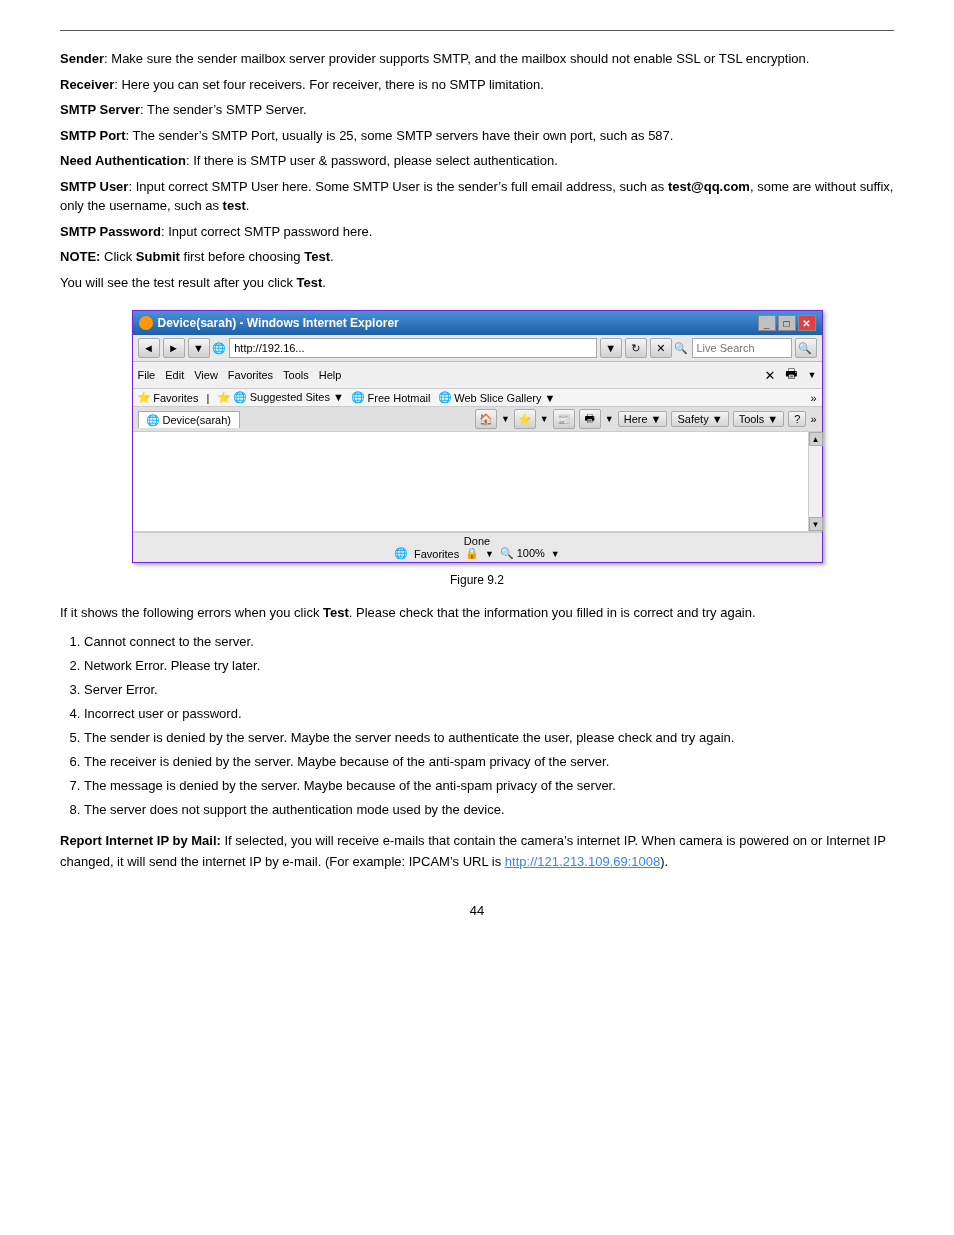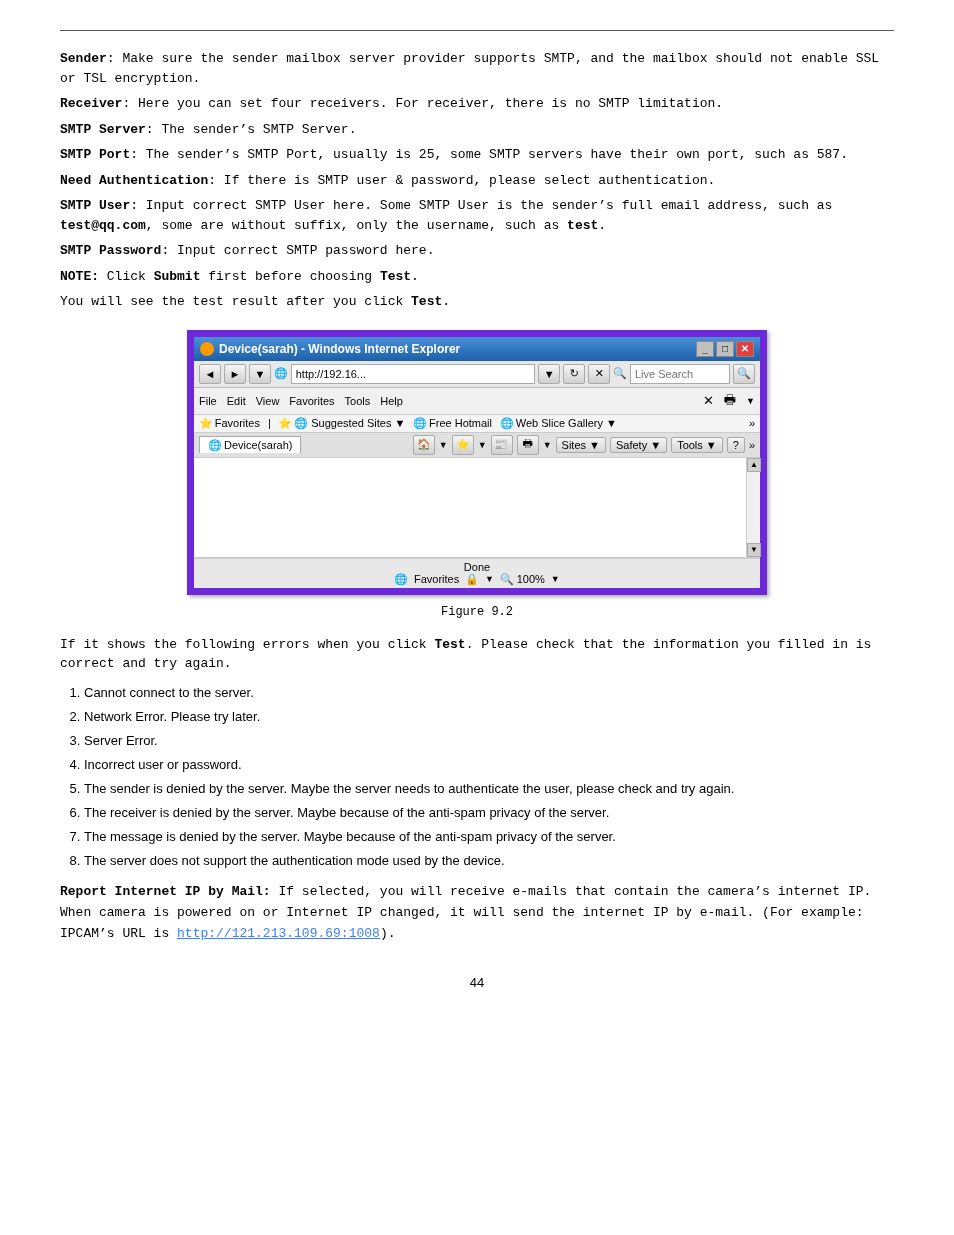--- a/index.html
+++ b/index.html
@@ -12,27 +12,26 @@
       min-height: 1235px;
       padding: 30px 60px 40px 60px;
     }
     .top-divider {
       border-top: 1.5px solid #555;
       margin-bottom: 18px;
     }
     p {
       margin-bottom: 6px;
       line-height: 1.5;
-      font-family: Liberation Mono, monospace;
     }
     b { font-weight: bold; }
     .browser-container {
-      width: 580px;
+      width: 691px;
       margin: 18px auto 8px auto;
-      border: 7px solid #6d28d9;
+      border: 1px solid #6d28d9;
       box-shadow: 2px 2px 4px #aaa;
     }
     
     .browser-titlebar {
       background: linear-gradient(to bottom, #4a90d9 0%, #1c5fa8 100%);
       color: #fff;
       font-size: 12px;
       font-weight: bold;
       padding: 4px 6px;
       display: flex;
@@ -363,21 +362,21 @@
       <span>Device(sarah)</span>
     </div>
     <div class="browser-toolbar-right">
       <div class="browser-nav-btn">🏠</div>
       <span style="font-size:9px;">▼</span>
       <div class="browser-nav-btn">⭐</div>
       <span style="font-size:9px;">▼</span>
       <div class="browser-nav-btn">📰</div>
       <div class="browser-nav-btn">🖶</div>
       <span style="font-size:9px;">▼</span>
-      <div class="browser-toolbar-btn-small">Sites ▼</div>
+      <div class="browser-toolbar-btn-small">Here ▼</div>
       <div class="browser-toolbar-btn-small">Safety ▼</div>
       <div class="browser-toolbar-btn-small">Tools ▼</div>
       <div class="browser-toolbar-btn-small">?</div>
       <span>»</span>
     </div>
   </div>
 
   <div class="browser-content">
     <div class="browser-scrollbar">
       <div class="scrollbar-btn">▲</div>

